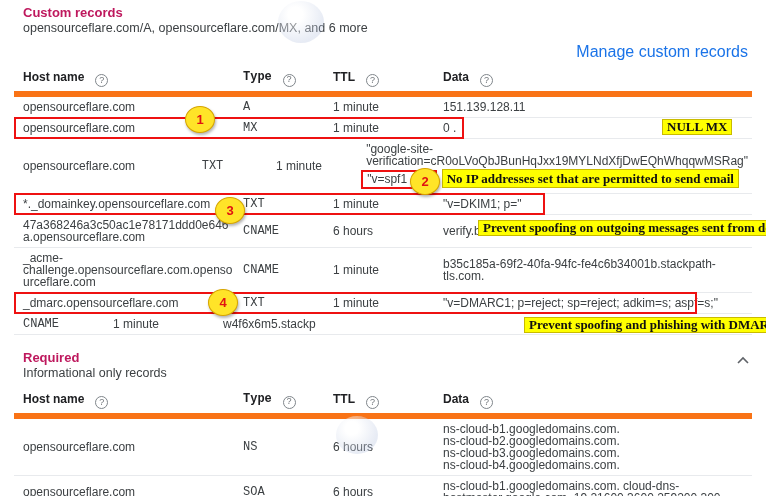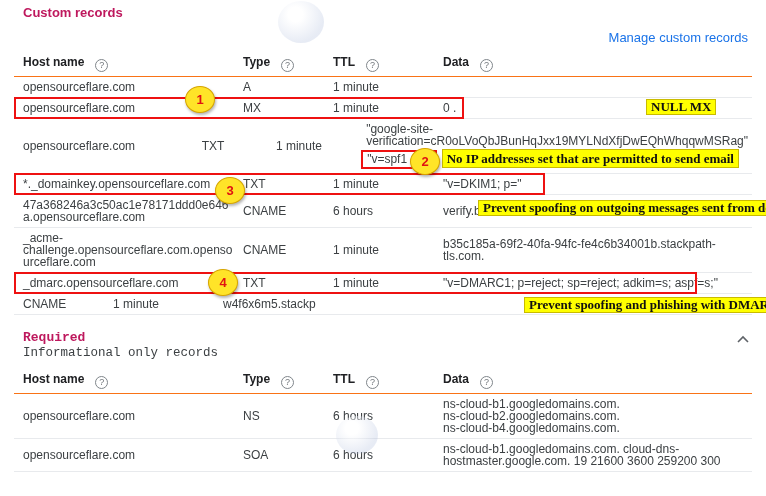--- a/index.html
+++ b/index.html
@@ -6,34 +6,34 @@
   html,body { margin:0; padding:0; }
   body {
     width:766px; height:496px; overflow:hidden; background:#ffffff;
     font-family:"Liberation Sans", sans-serif; color:#3c4043; position:relative;
   }
   
   .section-head { padding:5px 18px 0 23px; position:relative; }
   .sec-title { font-size:13px; font-weight:bold; color:#be185d; line-height:16px; }
   .sec-sub   { font-size:12.5px; color:#3c4043; line-height:15px; }
   .manage-row { text-align:right; padding:7px 18px 5px 0; }
-  .manage-link { font-size:13px; font-weight:500; color:#1a73e8; text-decoration:none; cursor:pointer; }
+  .manage-link { font-size:16px; font-weight:500; color:#1a73e8; text-decoration:none; cursor:pointer; }
   .chevron-btn { position:absolute; right:12px; top:6px; width:18px; height:14px; cursor:pointer; }
 
   
   .tbl { margin:0 14px; }
-  .thead { display:flex; align-items:center; border-bottom:1px solid #f97316; padding:4px 0; }
+  .thead { display:flex; align-items:center; border-bottom:6px solid #f97316; padding:4px 0; }
   .hcell { font-size:12px; font-weight:bold; color:#202124; }
   .row {
     display:flex; align-items:center; border-bottom:1px solid #e8eaed;
     padding:4px 0; position:relative; font-size:12px; line-height:12px; color:#3c4043;
   }
   .cc { padding-left:9px; }
   .c1 { width:220px; overflow-wrap:break-word; word-wrap:break-word; line-height:12px; }
-  .c2 { width:90px; }
+  .c2 { width:90px;font-family:Liberation Mono, monospace; }
   .c3 { width:110px; }
   .c4 { flex:1; overflow-wrap:break-word; word-wrap:break-word; line-height:12px; padding-right:4px; }
   .help {
     display:inline-block; width:13px; height:13px; margin-left:11px; vertical-align:-2px;
     border:1px solid #80868b; border-radius:50%; color:#70757a;
     font-size:9px; font-weight:normal; line-height:11px; text-align:center;
   }
 
   
   .redbox-row {
@@ -45,21 +45,21 @@
   .rb-dmarc { width:683px; }
   .redbox-inline {
     display:inline-block; border:2px solid #ee1111; padding:1px 4px 2px; margin-left:-5px;
   }
   .hl {
     background:#ffff00; border:1px solid #c9bb00; color:#111;
     font-family:"Liberation Serif", serif; font-weight:bold; font-size:13px;
     padding:1px 4px; white-space:nowrap;
   }
   .hl-abs { position:absolute; z-index:5; }
-  .hl-nullmx { left:632px; top:1px; }
+  .hl-nullmx { left:648px; top:1px; }
   .hl-dkim   { left:464px; top:5px; }
   .hl-dmarc  { left:510px; top:3px; }
   .spfline { white-space:nowrap; margin-top:3px; }
   .spfline .hl { margin-left:5px;font-family:Liberation Serif, serif; }
   .callout {
     position:absolute; width:30px; height:27px; border-radius:50%;
     background:#ffe428; border:1px solid #d6a400; box-shadow:1px 2px 3px rgba(0,0,0,.3);
     color:#e01212; font-weight:bold; font-size:13px;
     display:flex; align-items:center; justify-content:center; z-index:6; cursor:default;
   }
@@ -70,46 +70,48 @@
 
   
   .watermark {
     position:absolute; border-radius:50%; pointer-events:none; z-index:3;
     background:radial-gradient(circle at 38% 32%, rgba(255,255,255,.95) 18%, rgba(176,190,220,.55) 70%);
     opacity:.55;
   }
   .wm-top { left:278px; top:1px;  width:46px; height:42px; }
   .wm-mid { left:336px; top:416px; width:42px; height:38px; }
 
-  .req-section { margin-top:10px;font-family:Liberation Mono, monospace; }
+  .req-section { margin-top:10px; }
   .req-gap { height:7px; }
 </style>
 </head>
 <body>
 
 <div class="section-head">
   <div class="sec-title">Custom records</div>
+  <div class="sec-sub">opensourceflare.com/A, opensourceflare.com/MX, and 6 more</div>
 </div>
 
 <div class="manage-row">
   <a class="manage-link">Manage custom records</a>
 </div>
 
 <div class="tbl">
   <div class="thead">
     <div class="hcell cc c1"><span>Host name</span><span class="help">?</span></div>
     <div class="hcell cc c2"><span>Type</span><span class="help">?</span></div>
     <div class="hcell cc c3"><span>TTL</span><span class="help">?</span></div>
     <div class="hcell cc c4"><span>Data</span><span class="help">?</span></div>
   </div>
 
   <div class="row">
     <div class="cc c1">opensourceflare.com</div>
     <div class="cc c2">A</div>
     <div class="cc c3">1 minute</div>
+    <div class="cc c4">151.139.128.11</div>
   </div>
 
   <div class="row">
     <div class="redbox-row rb-mx"></div>
     <div class="callout co-1">1</div>
     <span class="hl hl-abs hl-nullmx">NULL MX</span>
     <div class="cc c1">opensourceflare.com</div>
     <div class="cc c2">MX</div>
     <div class="cc c3">1 minute</div>
     <div class="cc c4">0 .</div>
@@ -188,20 +190,21 @@
     <div class="hcell cc c4"><span>Data</span><span class="help">?</span></div>
   </div>
 
   <div class="row">
     <div class="cc c1">opensourceflare.com</div>
     <div class="cc c2">NS</div>
     <div class="cc c3">6 hours</div>
     <div class="cc c4">
       <div>ns-cloud-b1.googledomains.com.</div>
       <div>ns-cloud-b2.googledomains.com.</div>
+      <div>ns-cloud-b3.googledomains.com.</div>
       <div>ns-cloud-b4.googledomains.com.</div>
     </div>
   </div>
 
   <div class="row">
     <div class="cc c1">opensourceflare.com</div>
     <div class="cc c2">SOA</div>
     <div class="cc c3">6 hours</div>
     <div class="cc c4">ns-cloud-b1.googledomains.com. cloud-dns-hostmaster.google.com. 19 21600 3600 259200 300</div>
   </div>

